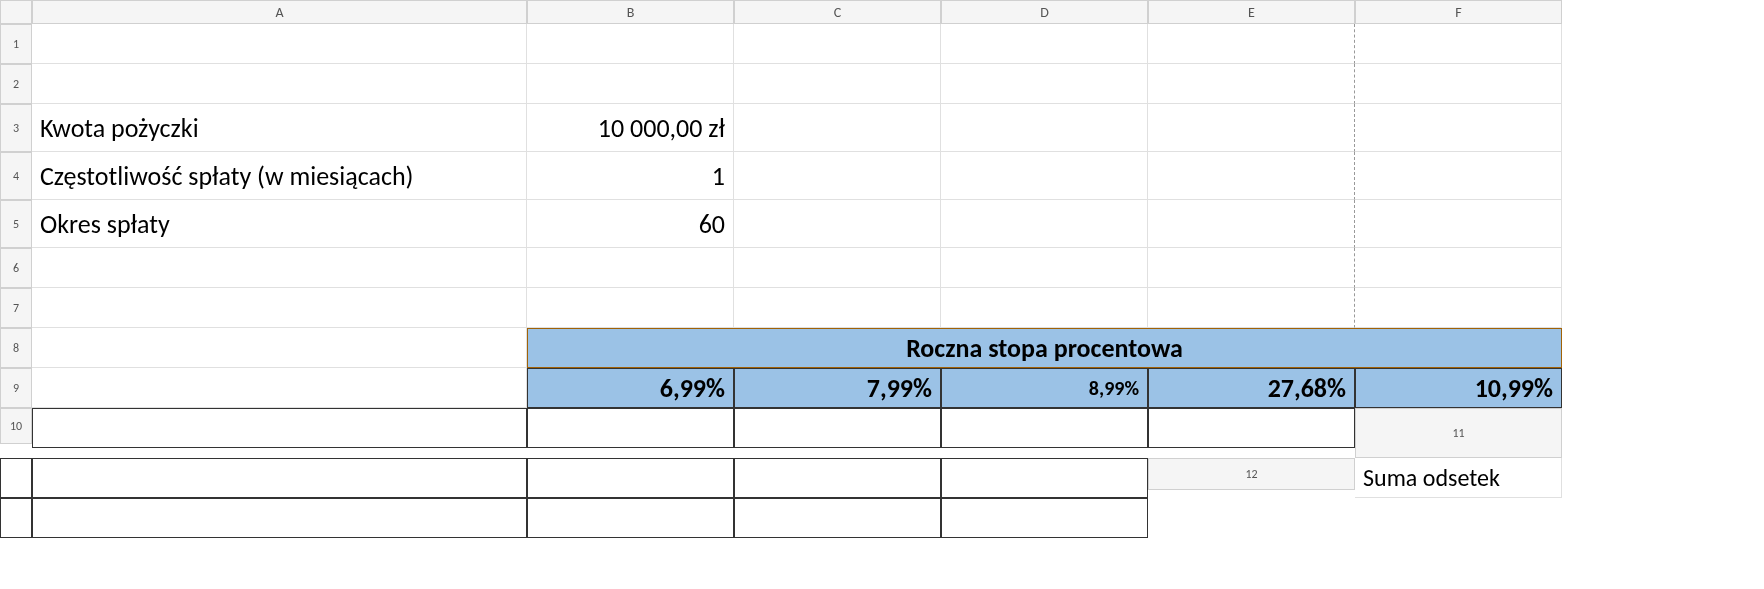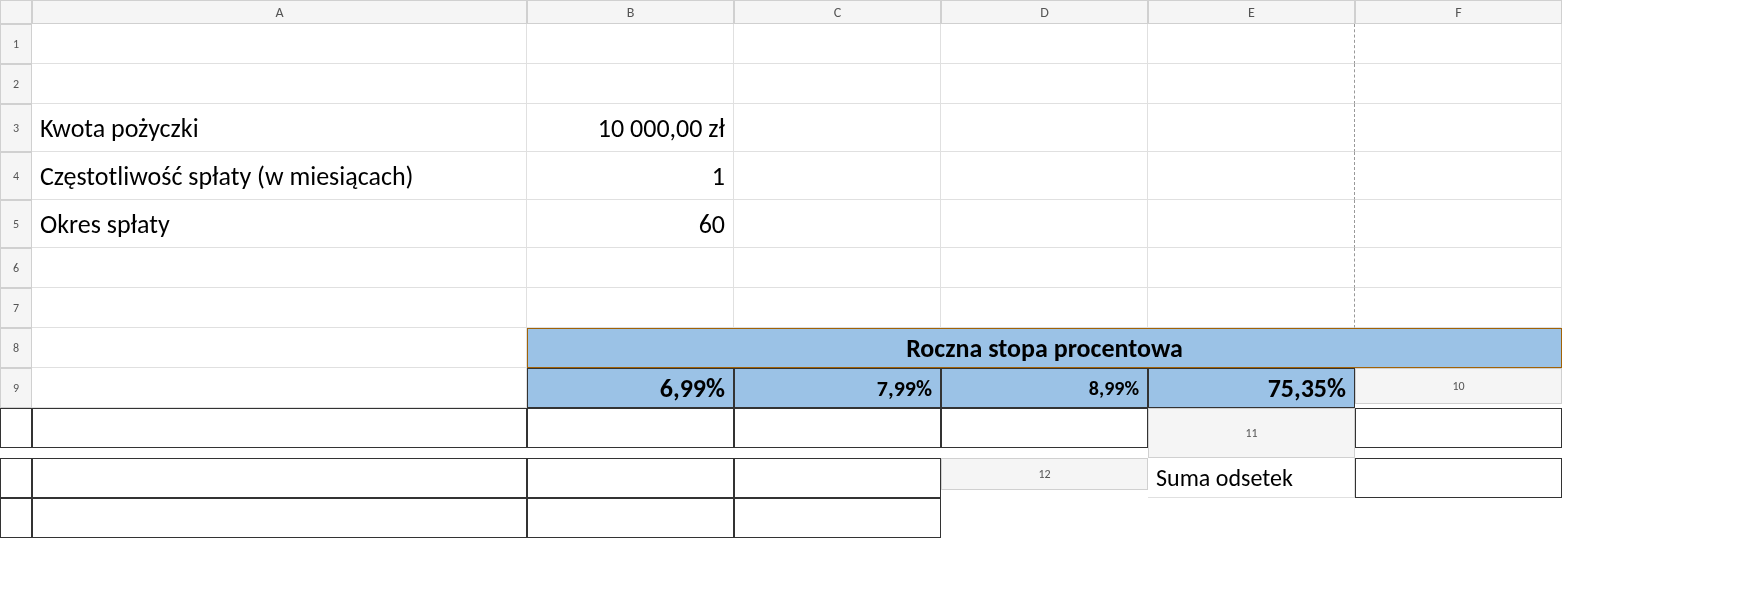--- a/index.html
+++ b/index.html
@@ -157,23 +157,24 @@
   <div class="cell page-break"></div>
   <div class="cell"></div>
 
   <div class="row-header" style="height:40px">8</div>
   <div class="cell"></div>
   <div class="merged-header">Roczna stopa procentowa</div>
 
   <div class="row-header" style="height:40px">9</div>
   <div class="cell"></div>
   <div class="cell blue bold right" style="font-size:26px">6,99%</div>
-  <div class="cell blue bold right" style="font-size:22px">7,99%</div>
+  <div class="cell blue bold right" style="font-size:26px">7,99%</div>
   <div class="cell blue bold right" style="font-size:20px">8,99%</div>
-  <div class="cell blue bold right" style="font-size:26px">75,35%</div>
+  <div class="cell blue bold right" style="font-size:26px">27,68%</div>
+  <div class="cell blue bold right" style="font-size:26px">10,99%</div>
 
   <div class="row-header" style="height:36px">10</div>
   <div class="cell bordered"></div>
   <div class="cell bordered"></div>
   <div class="cell bordered"></div>
   <div class="cell bordered"></div>
   <div class="cell bordered"></div>
 
   <div class="row-header" style="height:50px">11</div>
   <div class="cell bordered"></div>

